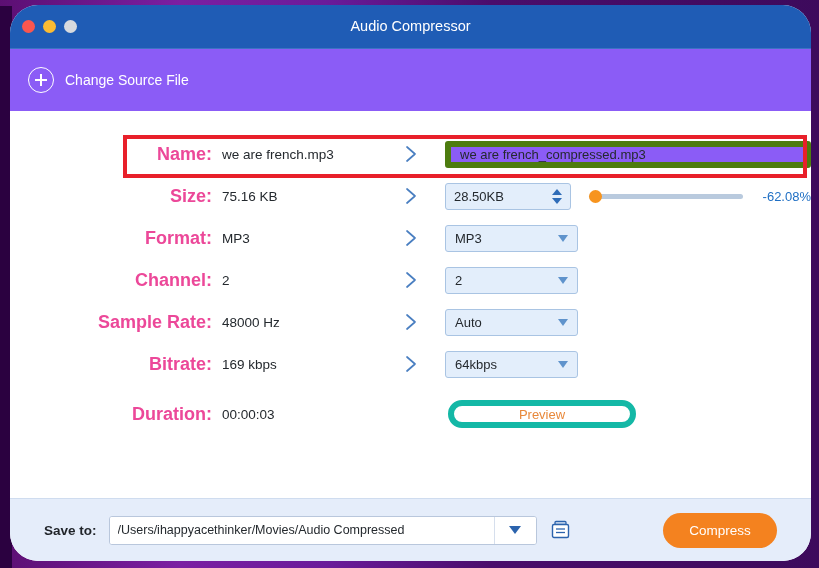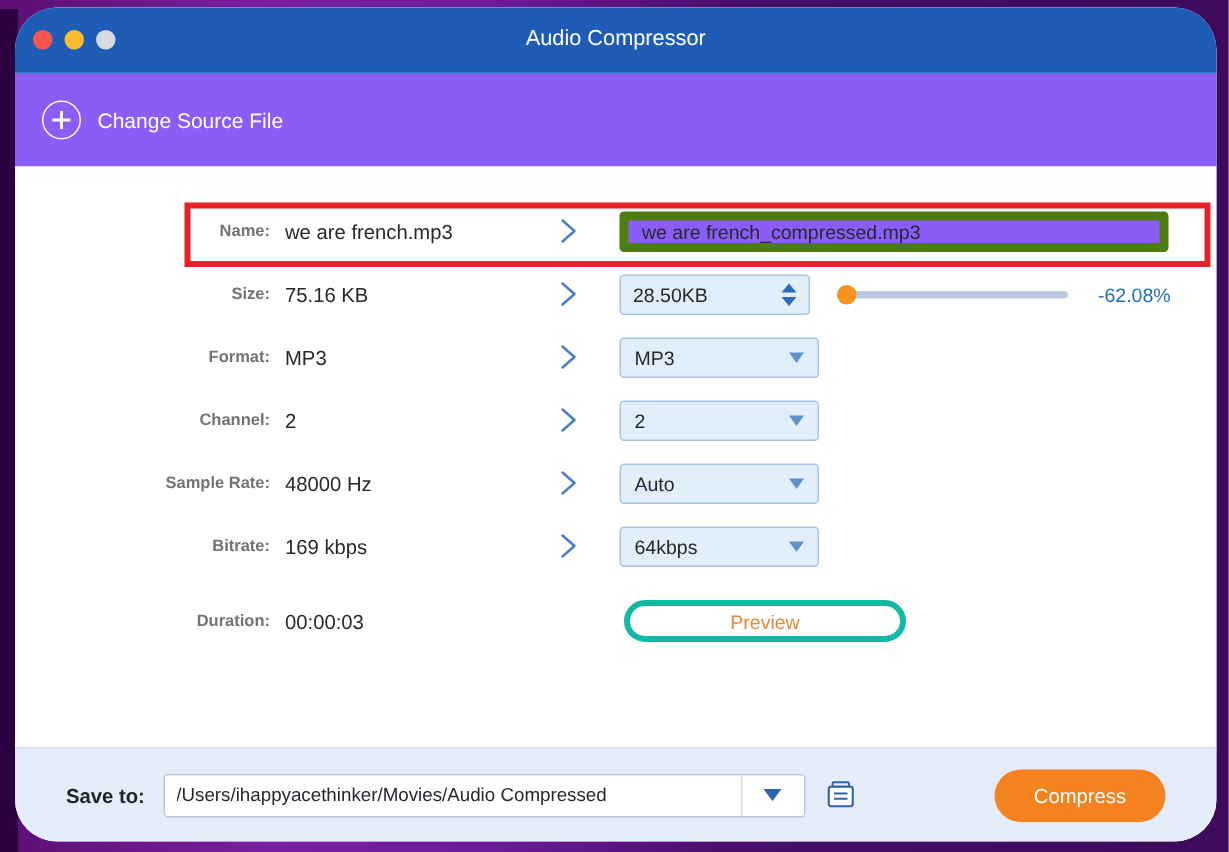--- a/index.html
+++ b/index.html
@@ -108,25 +108,26 @@
   }
 
   .row {
     display: flex;
     align-items: center;
     height: 42px;
   }
   .row-label {
     width: 180px;
     text-align: right;
-    font-size: 11px;
+    font-size: 18px;
     font-weight: bold;
-    color: #737373;
+    color: #ec4899;
     padding-right: 10px;
     flex: 0 0 auto;
+    margin-left: 32px;
   }
   .row-value {
     width: 175px;
     font-size: 13.5px;
     color: #24292e;
     flex: 0 0 auto;
   }
   .chevron {
     width: 48px;
     flex: 0 0 auto;
@@ -240,21 +241,21 @@
     right: 9px;
     width: 0; height: 0;
     border-left: 5.5px solid transparent;
     border-right: 5.5px solid transparent;
     border-top: 7px solid #5f93cc;
   }
 
   .preview-btn {
     width: 188px;
     height: 28px;
-    border: 4px solid #14b8a6;
+    border: 6px solid #14b8a6;
     border-radius: 14px;
     background: #ffffff;
     color: #e8883a;
     font-size: 13px;
     font-family: "Liberation Sans", sans-serif;
     cursor: pointer;
     margin-left: 3px;
   }
 
   

